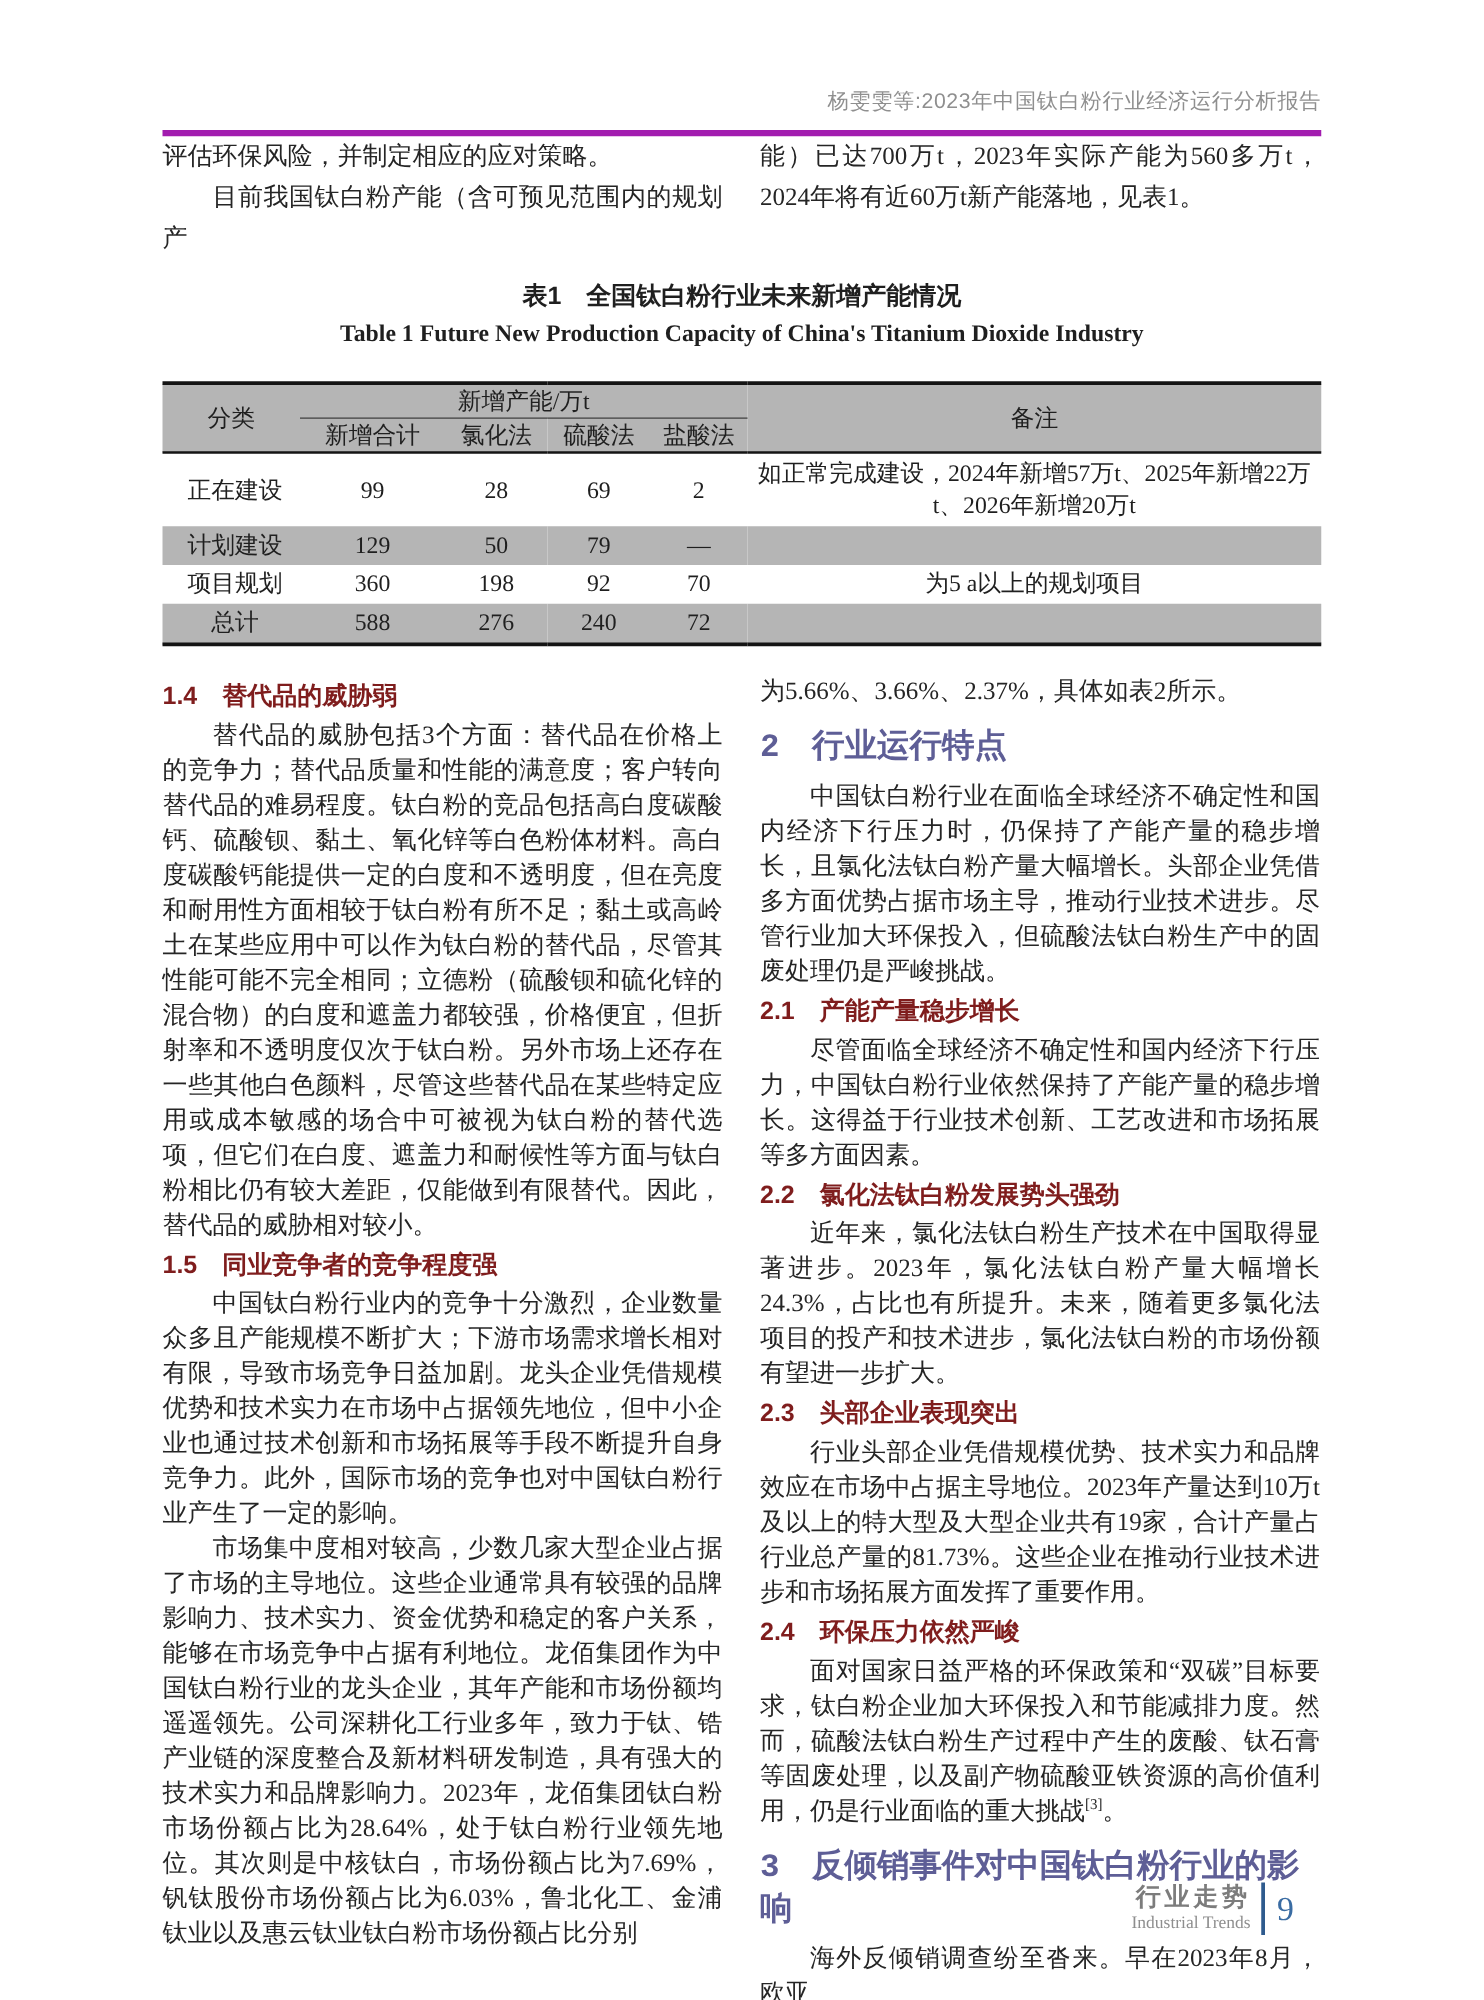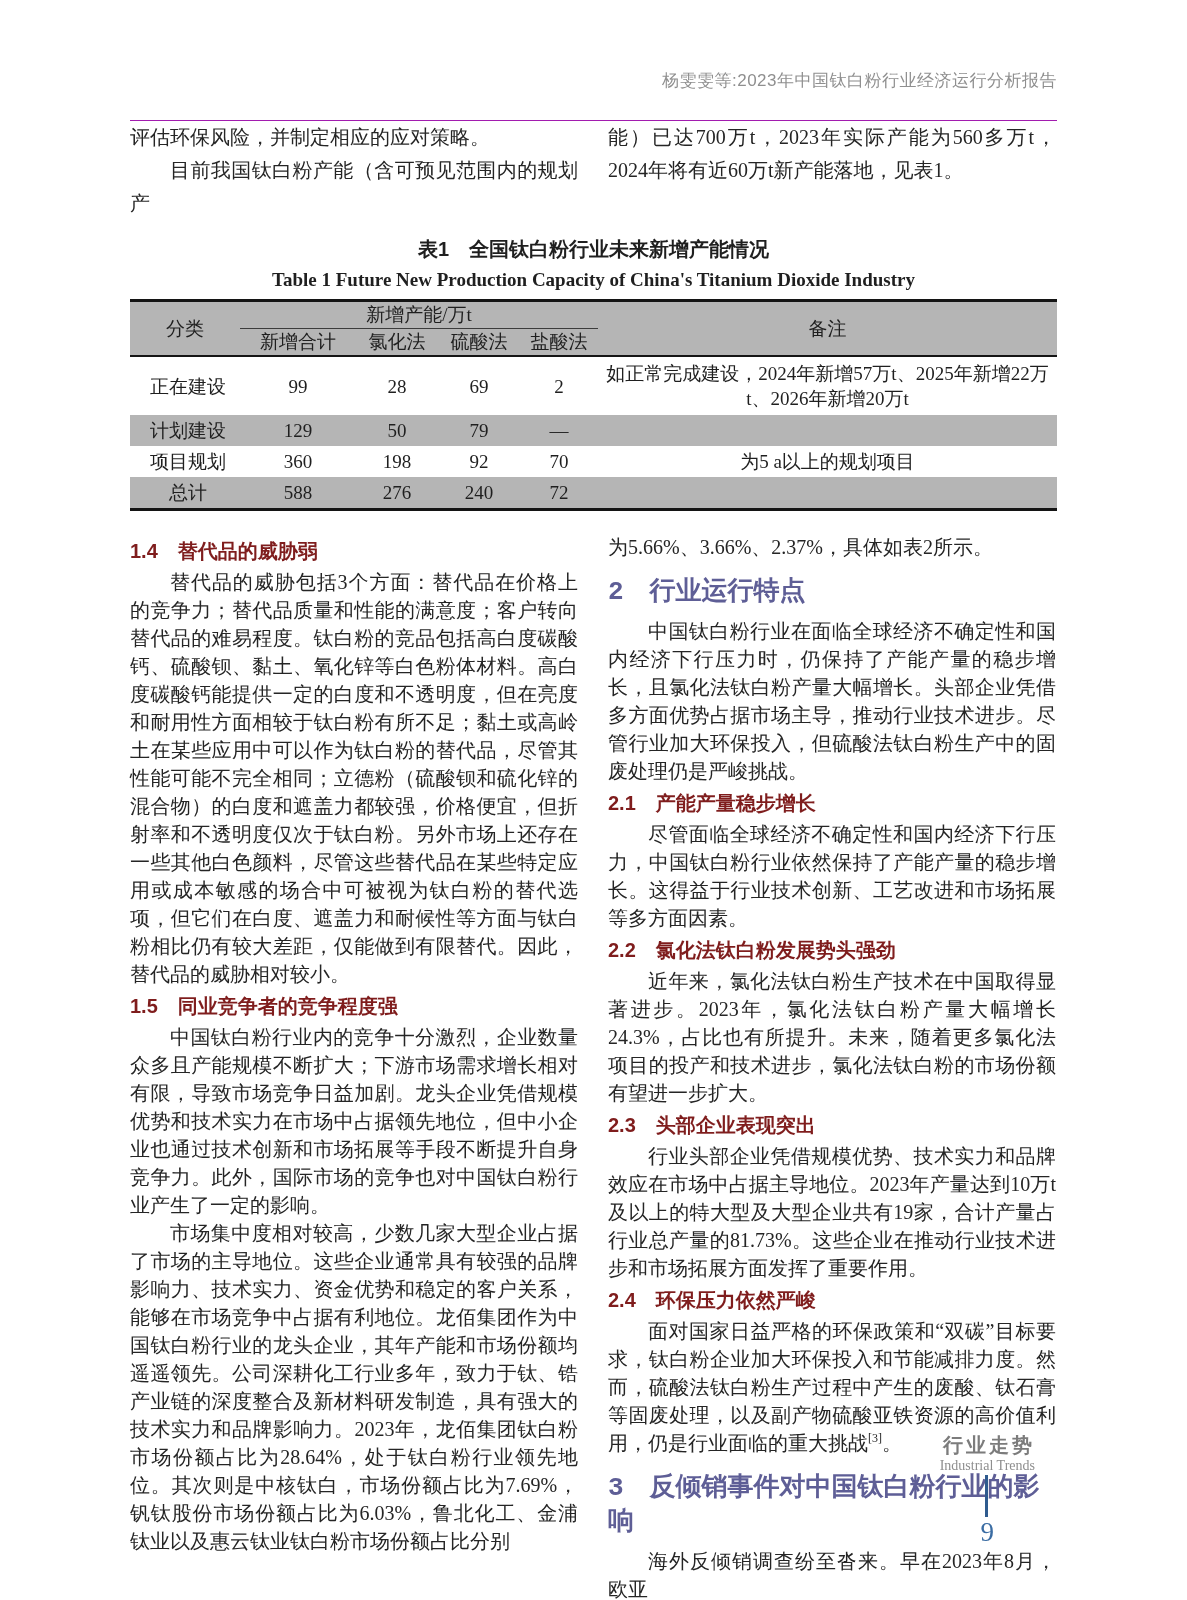--- a/index.html
+++ b/index.html
@@ -4,21 +4,21 @@
 <style>
   html, body { margin:0; padding:0; }
   body {
     width:1187px; height:1600px; position:relative; overflow:hidden;
     background:#ffffff; color:#252525;
     font-family:"Liberation Serif", serif;
   }
   .page { width:927px; margin:0 auto; }
 
   
-  .running-head-wrap { padding-top:70px; padding-bottom:28px; border-bottom:1px solid #a21caf; }
+  .running-head-wrap { padding-top:70px; padding-bottom:12px; border-bottom:5px solid #a21caf; }
   .running-head {
     text-align:right; font-family:"Liberation Sans", sans-serif;
     font-size:17px; line-height:22px; color:#8f8f8f; letter-spacing:0.5px;
   }
 
   p { margin:0; }
   .indent { text-indent:2em; }
 
   
   .intro { display:flex; gap:30px; font-size:20px; line-height:33px; }
@@ -28,21 +28,21 @@
   .table-block { margin-top:14px; }
   .tbl-title-zh {
     text-align:center; font-family:"Liberation Sans", sans-serif; font-weight:bold;
     font-size:20px; line-height:30px; color:#1f1f1f;
   }
   .tbl-title-en {
     text-align:center; font-family:"Liberation Serif", serif; font-weight:bold;
     font-size:19px; line-height:28px; margin-top:2px; color:#1f1f1f;
   }
   table.tbl {
-    width:100%; border-collapse:collapse; margin-top:5px;
+    width:100%; border-collapse:collapse; margin-top:23px;
     font-size:19px; color:#1f1f1f;
     border-top:3px solid #141414; border-bottom:3px solid #141414;
   }
   .tbl th, .tbl td { font-weight:normal; text-align:center; padding:0 6px; }
   .tbl thead th { background:#b5b5b5; height:26px; }
   .tbl thead th.group-th { border-bottom:1px solid #3c3c3c; }
   .tbl thead th.cat-th, .tbl thead th.remark-th, .tbl thead tr.sub th { border-bottom:2px solid #141414; }
   .tbl tbody td { height:31px; line-height:25px; }
   .tbl tbody td.cat { text-align:center; padding-left:12px; }
   .tbl tbody tr.tall td { padding-top:4px; padding-bottom:4px; }
@@ -57,21 +57,21 @@
   }
   h3.subsec {
     font-family:"Liberation Sans", sans-serif; font-weight:bold; text-align:left;
     font-size:20px; line-height:30px; color:#7f1d1d; margin:3px 0 2px;
   }
   sup.ref { font-size:12px; line-height:0; }
 
   
   .page-footer {
     position:absolute; right:152px; bottom:52px;
-    display:flex; align-items:center;flex-direction:column;
+    display:flex; align-items:center;
   }
   .footer-labels { text-align:right; }
   .footer-zh {
     font-family:"Liberation Sans", sans-serif; font-weight:bold;
     font-size:20px; line-height:24px; color:#7c7c7c; letter-spacing:3px;
   }
   .footer-en { font-family:"Liberation Serif", serif; font-size:14px; line-height:18px; color:#8e8e8e; }
   .footer-bar { width:3px; height:42px; background:#2f5b8e; margin:0 10px 0 8px; }
   .footer-num { font-family:"Liberation Serif", serif; font-size:27px; color:#3a6ca3; }
 </style>

